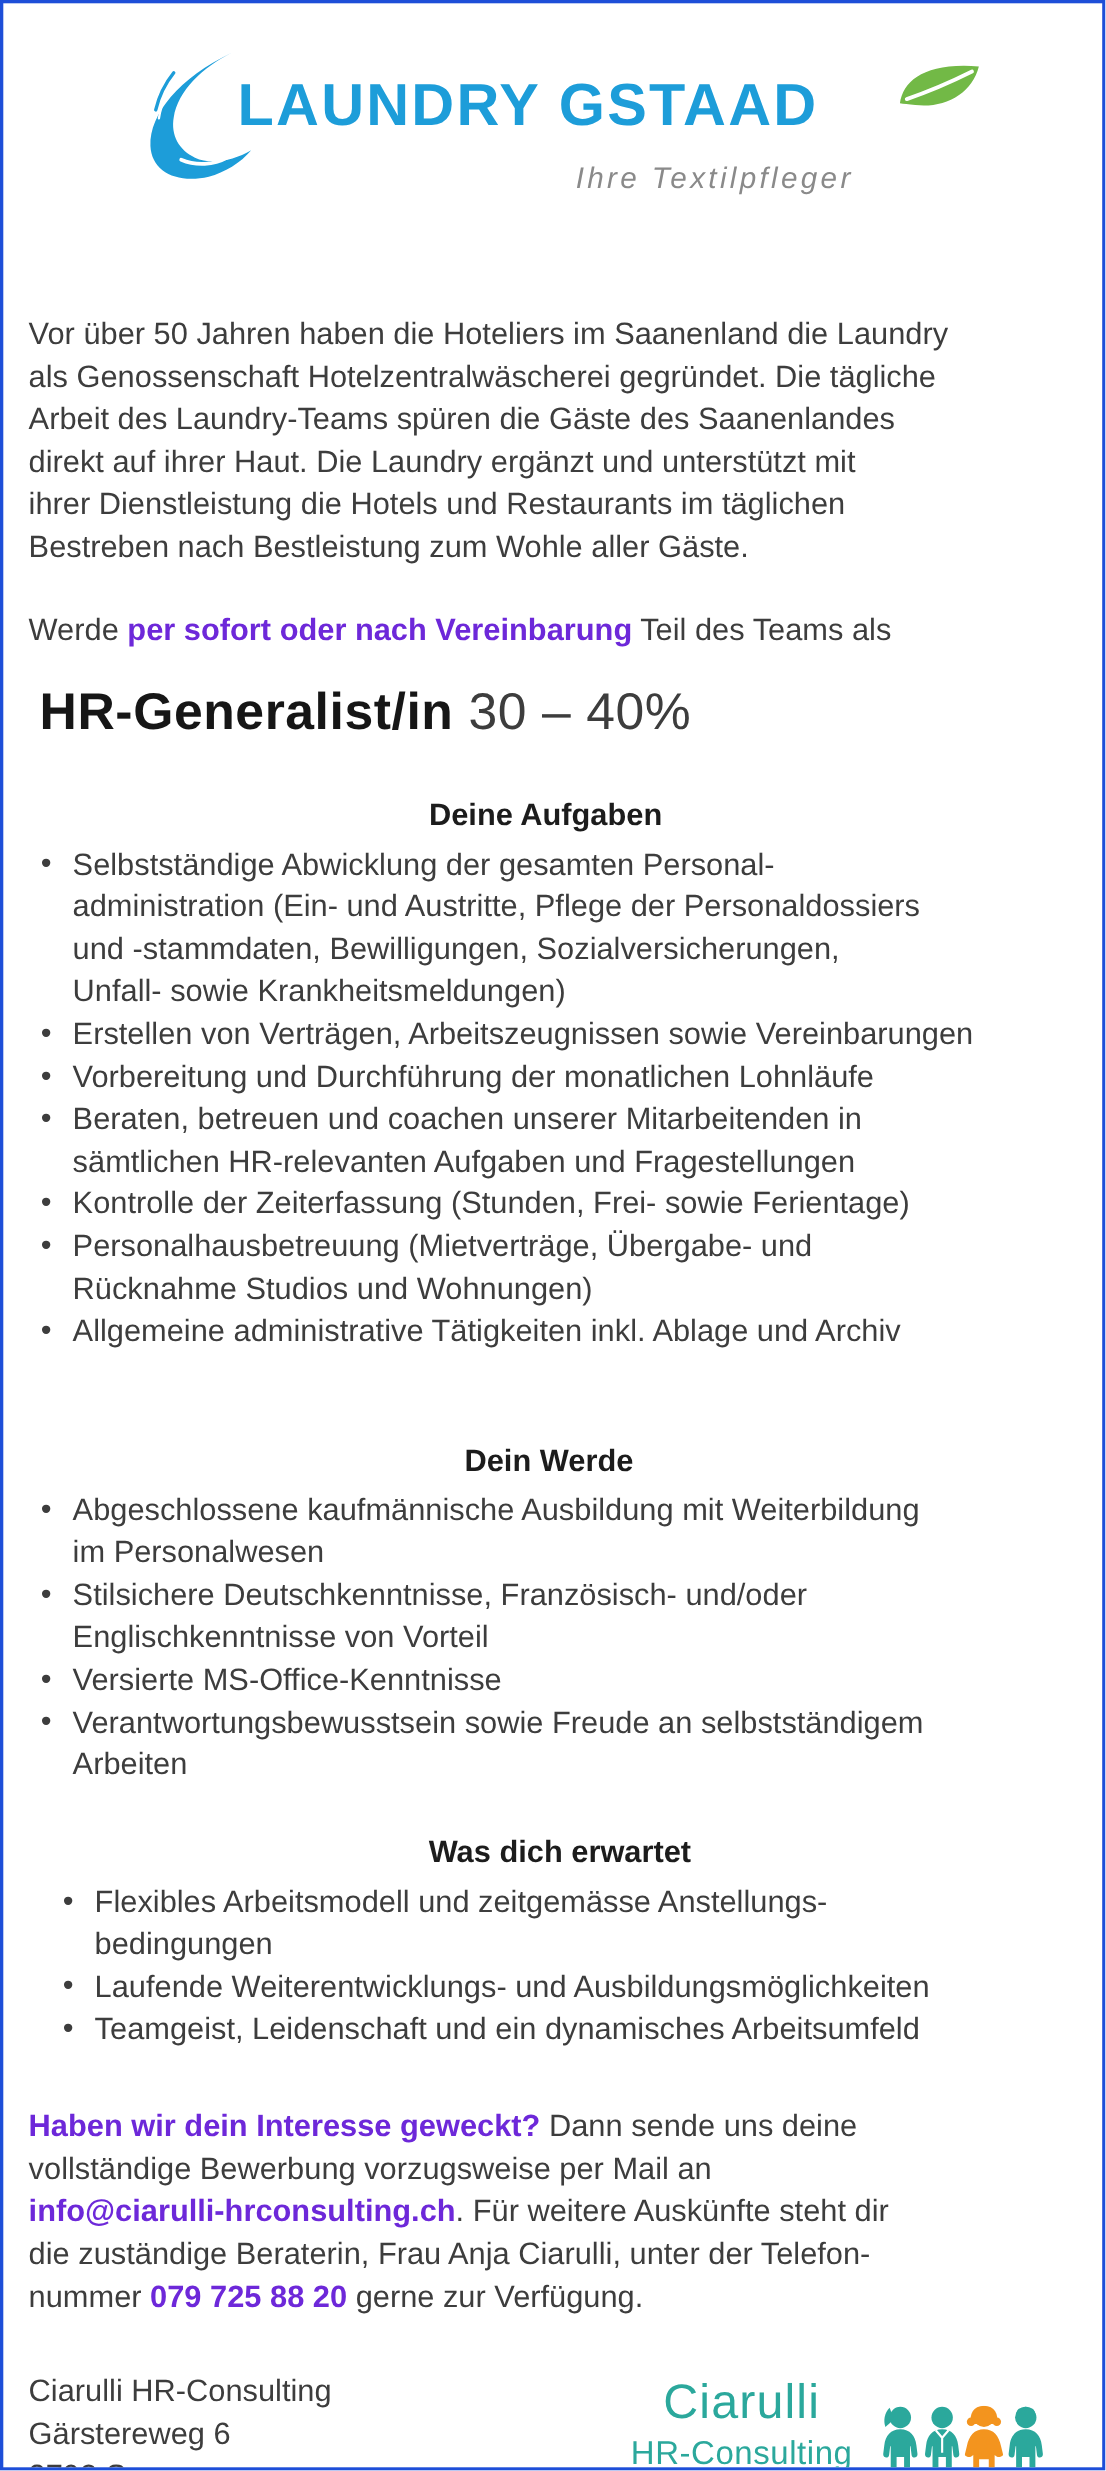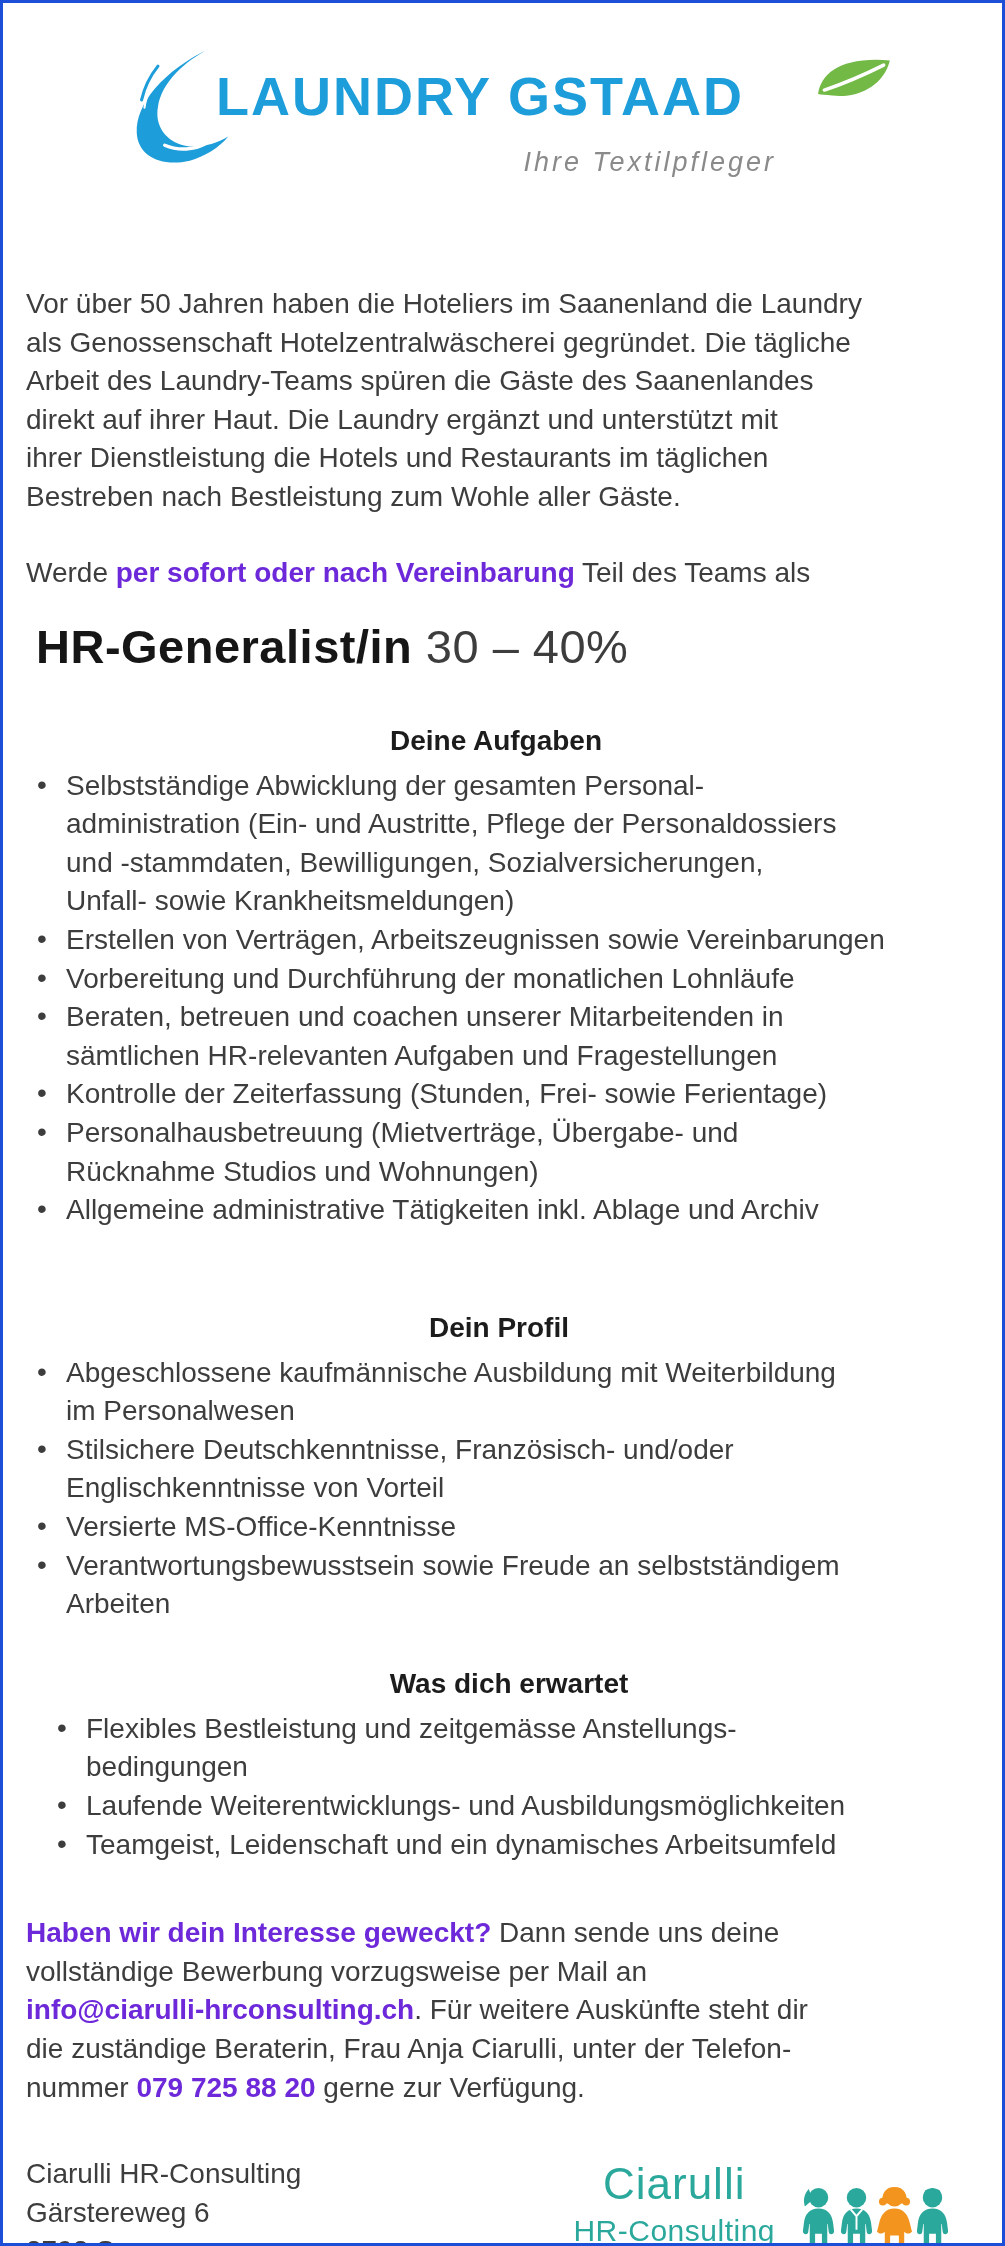--- a/index.html
+++ b/index.html
@@ -118,36 +118,36 @@
         <li>Beraten, betreuen und coachen unserer Mitarbeitenden in
 sämtlichen HR-relevanten Aufgaben und Fragestellungen</li>
         <li>Kontrolle der Zeiterfassung (Stunden, Frei- sowie Ferientage)</li>
         <li>Personalhausbetreuung (Mietverträge, Übergabe- und
 Rücknahme Studios und Wohnungen)</li>
         <li>Allgemeine administrative Tätigkeiten inkl. Ablage und Archiv</li>
       </ul>
     </div>
 
     <div class="section s2">
-      <h2>Dein Profil</h2>
+      <h2>Dein Werde</h2>
       <ul class="bullets">
         <li>Abgeschlossene kaufmännische Ausbildung mit Weiterbildung
 im Personalwesen</li>
         <li>Stilsichere Deutschkenntnisse, Französisch- und/oder
 Englischkenntnisse von Vorteil</li>
         <li>Versierte MS-Office-Kenntnisse</li>
         <li>Verantwortungsbewusstsein sowie Freude an selbstständigem
 Arbeiten</li>
       </ul>
     </div>
 
     <div class="section s3">
       <h2>Was dich erwartet</h2>
       <ul class="bullets">
-        <li>Flexibles Bestleistung und zeitgemässe Anstellungs-
+        <li>Flexibles Arbeitsmodell und zeitgemässe Anstellungs-
 bedingungen</li>
         <li>Laufende Weiterentwicklungs- und Ausbildungsmöglichkeiten</li>
         <li>Teamgeist, Leidenschaft und ein dynamisches Arbeitsumfeld</li>
       </ul>
     </div>
 
     <p class="closing"><span class="b">Haben wir dein Interesse geweckt?</span><span> Dann sende uns deine
 vollständige Bewerbung vorzugsweise per Mail an
 </span><span class="b">info@ciarulli-hrconsulting.ch</span><span>. Für weitere Auskünfte steht dir
 die zuständige Beraterin, Frau Anja Ciarulli, unter der Telefon-

